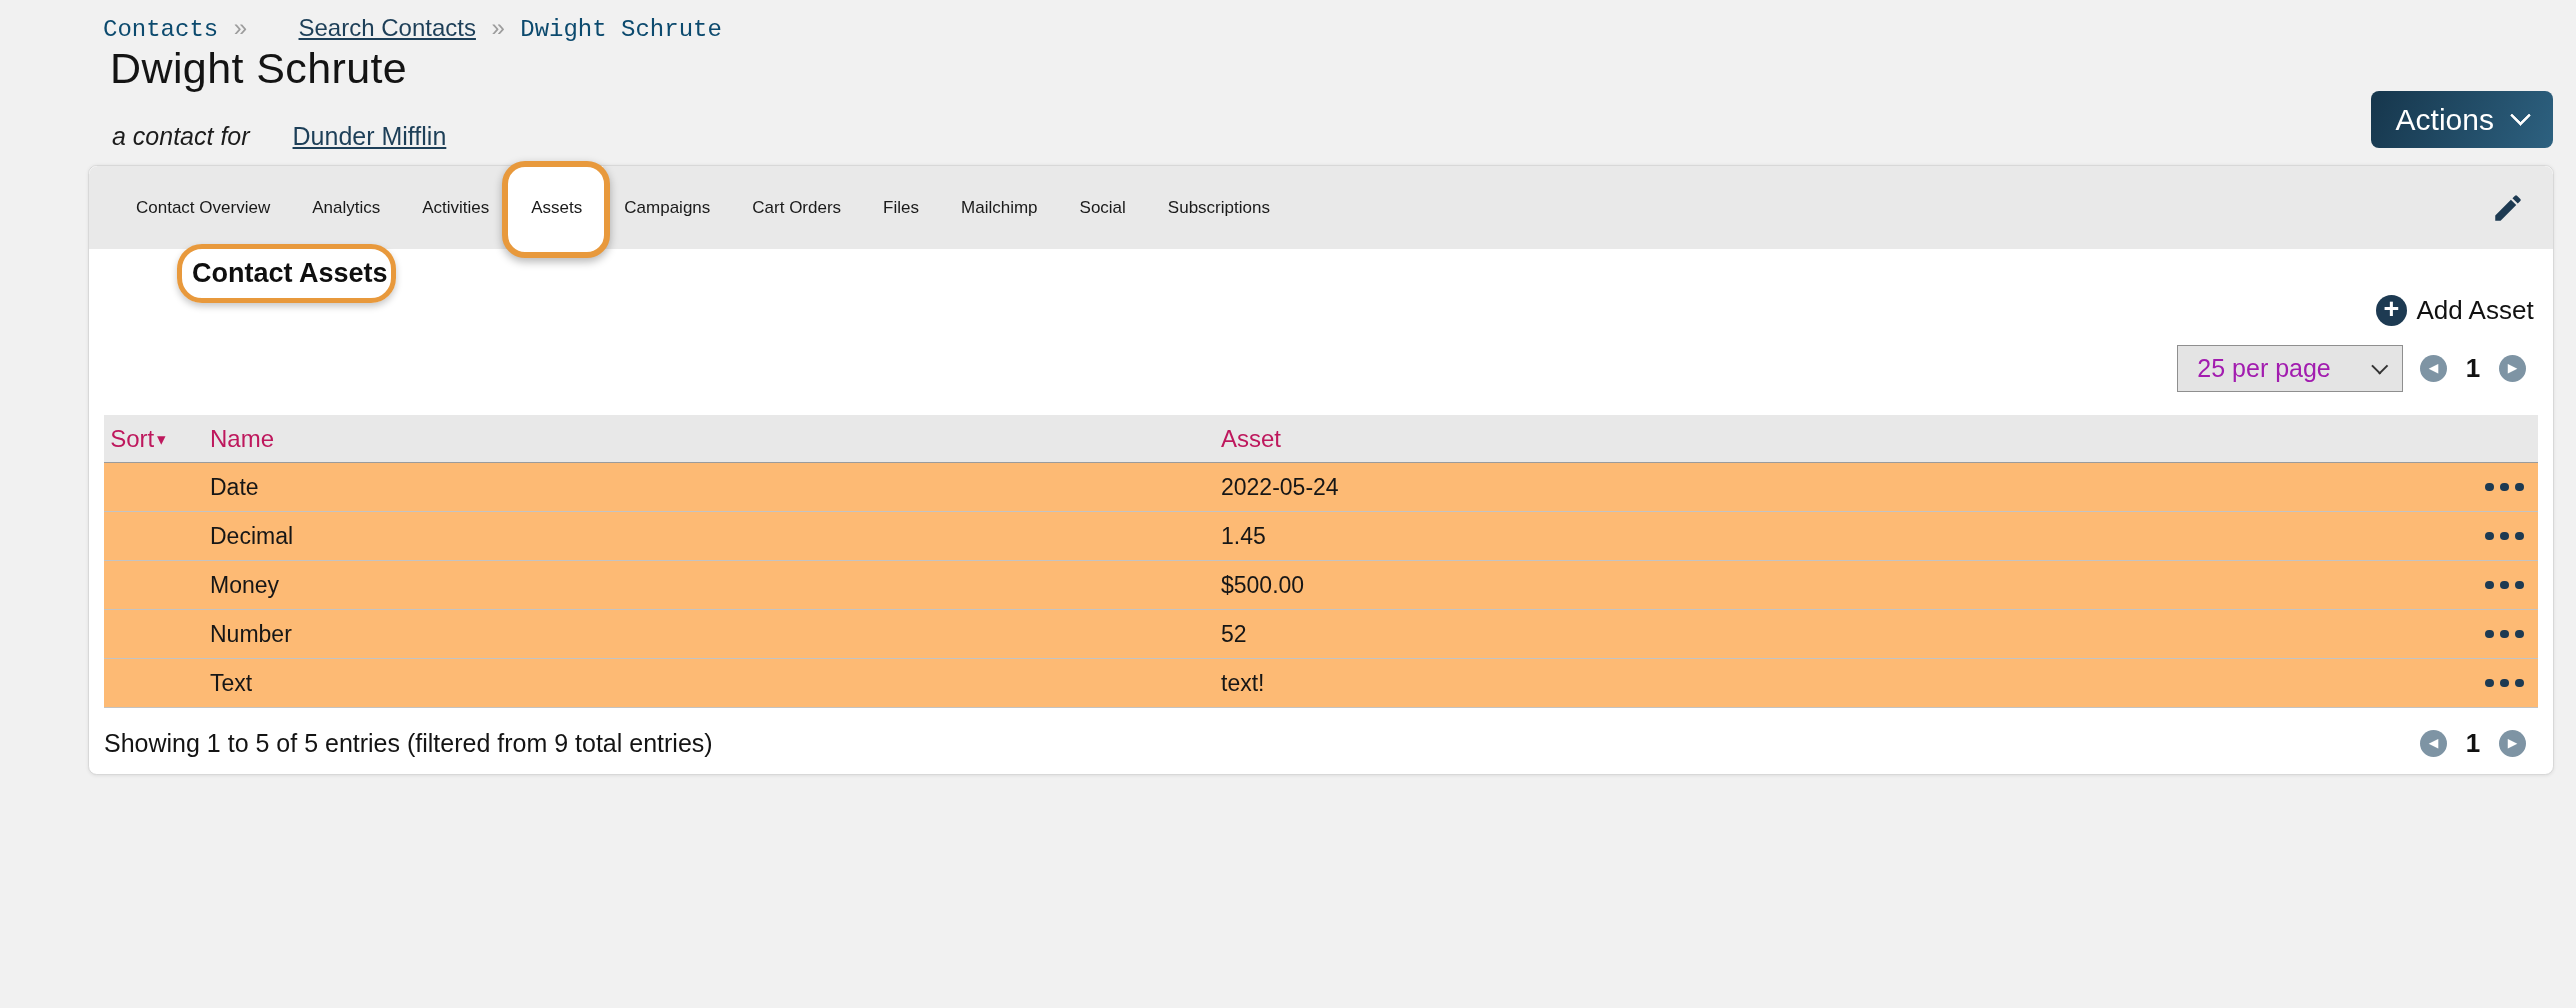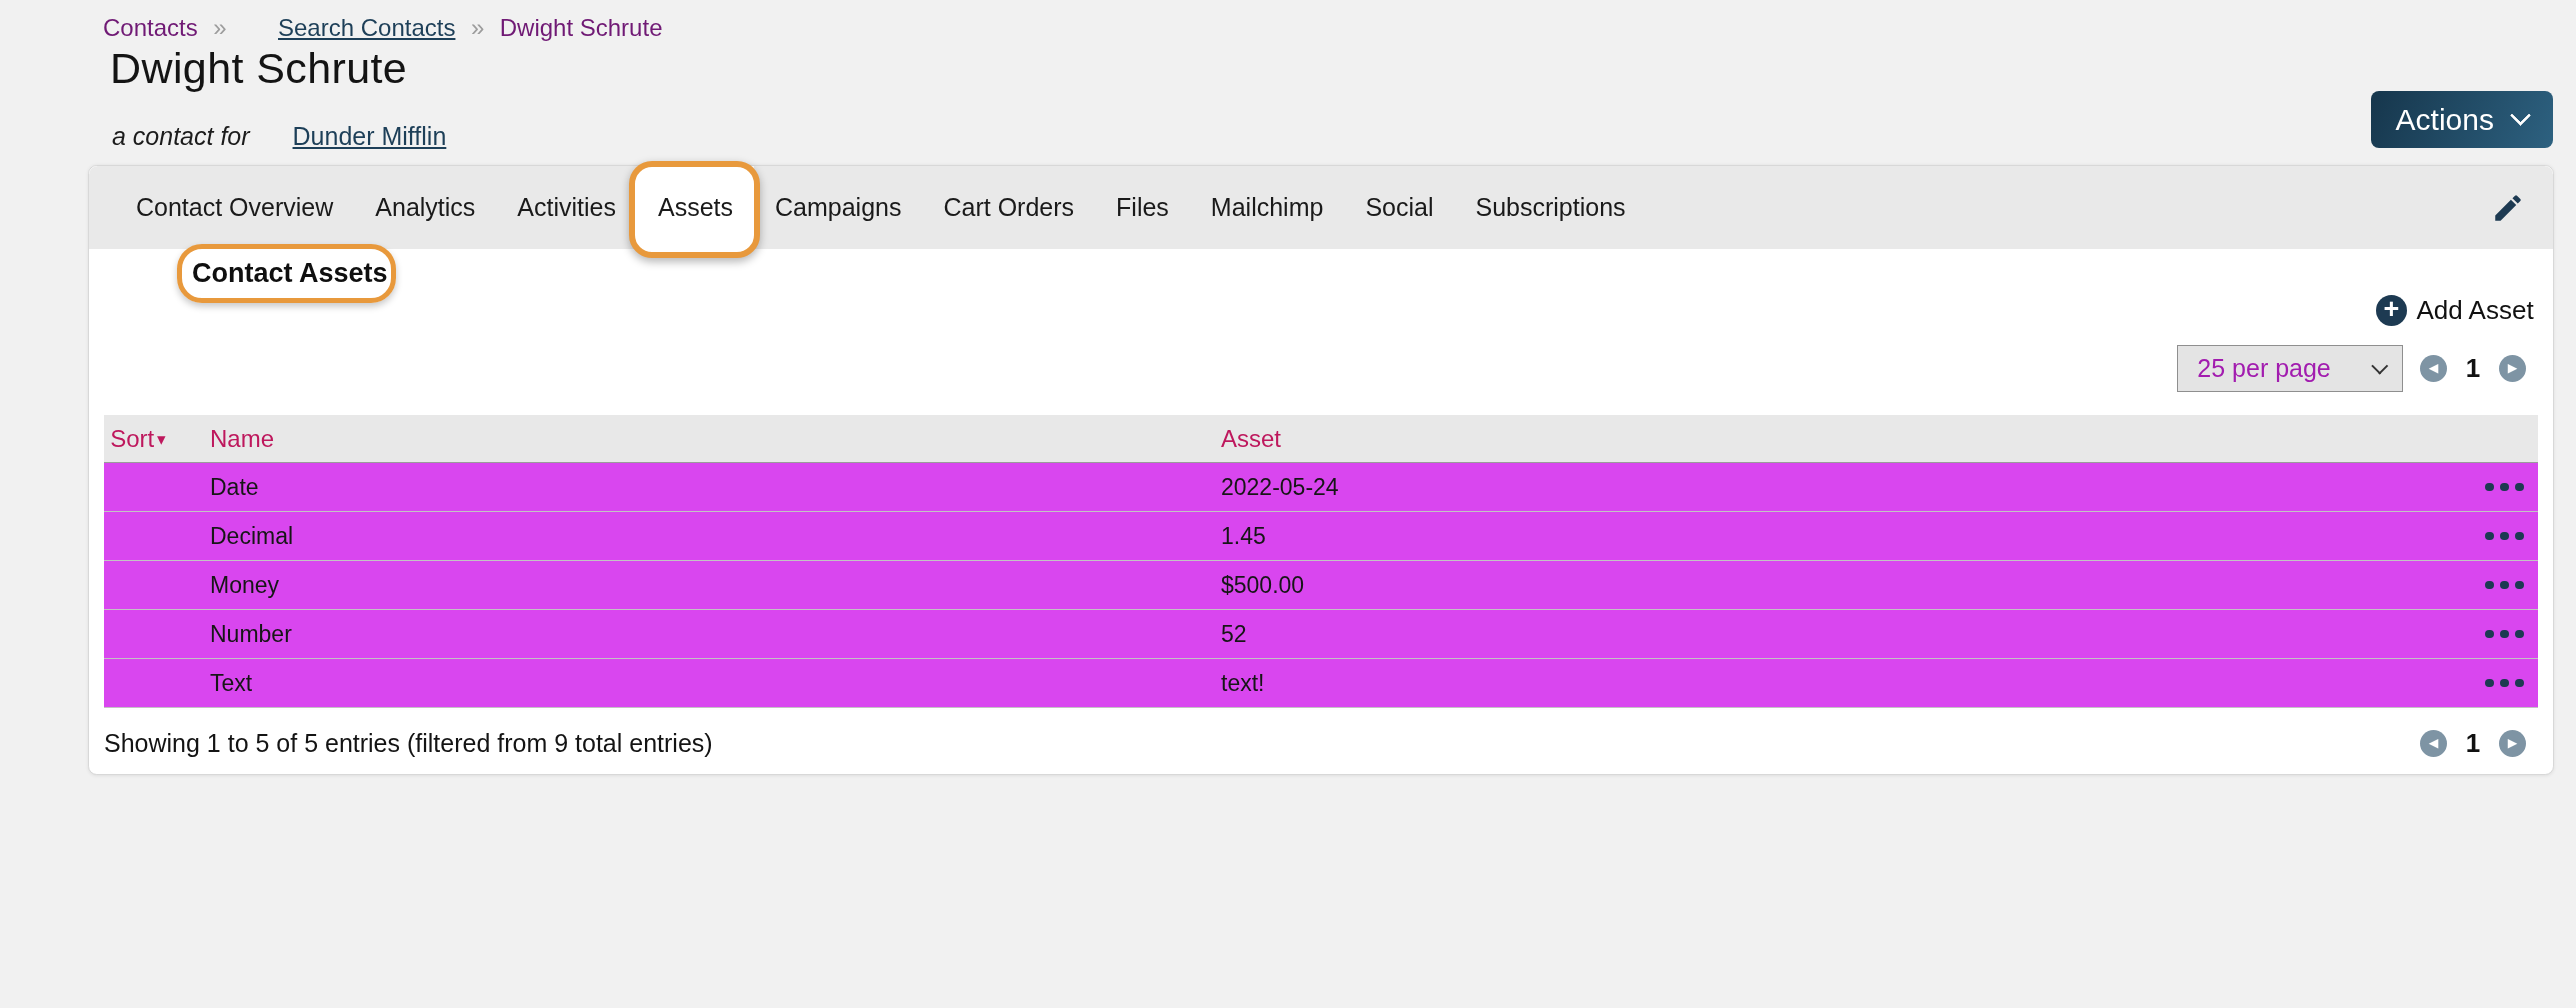--- a/index.html
+++ b/index.html
@@ -10,21 +10,21 @@
     color:#1c1c1c;
     position:relative;
     overflow:hidden;
   }
   a { cursor:pointer;margin-left:36px; }
 
   
   .breadcrumb { position:absolute; left:103px; top:14px; font-size:24px; color:#9d9d9d; }
   .breadcrumb .sep { margin:0 8.8px; color:#9d9d9d; }
   .crumb-link { color:#1d3f58; text-decoration:underline; }
-  .crumb-plain { color:#701a75; }
+  .crumb-plain { color:#0c4a6e;font-family:Liberation Mono, monospace; }
 
   .page-title { position:absolute; left:110px; top:44px; font-size:43px; font-weight:400; color:#141414; letter-spacing:0.4px; }
 
   .subtitle { position:absolute; left:112px; top:122px; font-size:25px; font-style:italic; color:#1c1c1c; }
   .company-link { font-style:normal; color:#1d3f58; text-decoration:underline; }
 
   .actions-btn {
     position:absolute; top:91px; right:23px; height:57px; padding:0 25px;
     background:linear-gradient(115deg,#16364c 0%,#2d6180 100%);
     color:#fff; font-size:30px; border:none; border-radius:8px;
@@ -40,21 +40,21 @@
     background:#fff; border:0.9px solid #d8d8d8; border-radius:8.8px;
     box-shadow:0 0.9px 3.5px rgba(0,0,0,.08);
   }
 
   
   .tabbar {
     position:absolute; top:0; left:0; right:0; height:83px;
     background:#e9e9e9; border-radius:8.8px 8.8px 0 0;
     display:flex; align-items:stretch; padding-left:26px;
   }
-  .tab { display:flex; align-items:center; padding:0 21px; font-size:25px; color:#1a1a1a; cursor:pointer; white-space:nowrap; }
+  .tab { display:flex; align-items:center; padding:0 21px; font-size:17px; color:#1a1a1a; cursor:pointer; white-space:nowrap; }
   .tab-active { background:#fff; position:relative; }
   .tab-annotation {
     position:absolute; left:-8px; right:-6.2px; top:-5.3px; bottom:-8.8px;
     background:#fff; border:6.2px solid #e8993c; border-radius:23px;
     box-shadow:0 3.5px 8px rgba(0,0,0,.28);
   }
   .tab-active .tab-label { position:relative; }
 
   .edit-icon { position:absolute; right:28px; top:50%; transform:translateY(-50%);
     width:34px; height:34px; cursor:pointer; }
@@ -91,21 +91,21 @@
   .pg-num { font-size:26px; font-weight:700; color:#111; padding:0 1.8px; }
 
   
   .assets-table { position:absolute; left:15px; right:15px; top:249px; }
   .t-header {
     display:grid; grid-template-columns:106px 1011px 1fr 133px; height:48px; align-items:center;
     background:#e8e8e8; border-bottom:1.8px solid #9b9b9b; font-size:24px; color:#be185d;
   }
   .t-row {
     display:grid; grid-template-columns:106px 1011px 1fr 133px; height:49px; align-items:center;
-    border-bottom:0.9px solid #c3c3c3; font-size:23px; color:#161616; background:#d946ef;
+    border-bottom:0.9px solid #c3c3c3; font-size:23px; color:#161616; background:#fdba74;
   }
   .col-sort { padding-left:6.2px; display:flex; align-items:center; gap:2.7px; }
   .sort-caret { font-size:17px; line-height:1; margin-top:2.7px; }
   .col-actions { display:flex; justify-content:flex-end; padding-right:12.4px; }
   .dots { display:flex; gap:6.2px; cursor:pointer; align-items:center; padding:5.3px 1.8px; }
   .dot { width:8.8px; height:8.8px; border-radius:50%; background:#1d3a52; }
 
   
   .card-footer { position:absolute; left:15px; right:27px; top:545px; height:64px;
     display:flex; align-items:center; justify-content:space-between; font-size:25px; color:#141414; }

